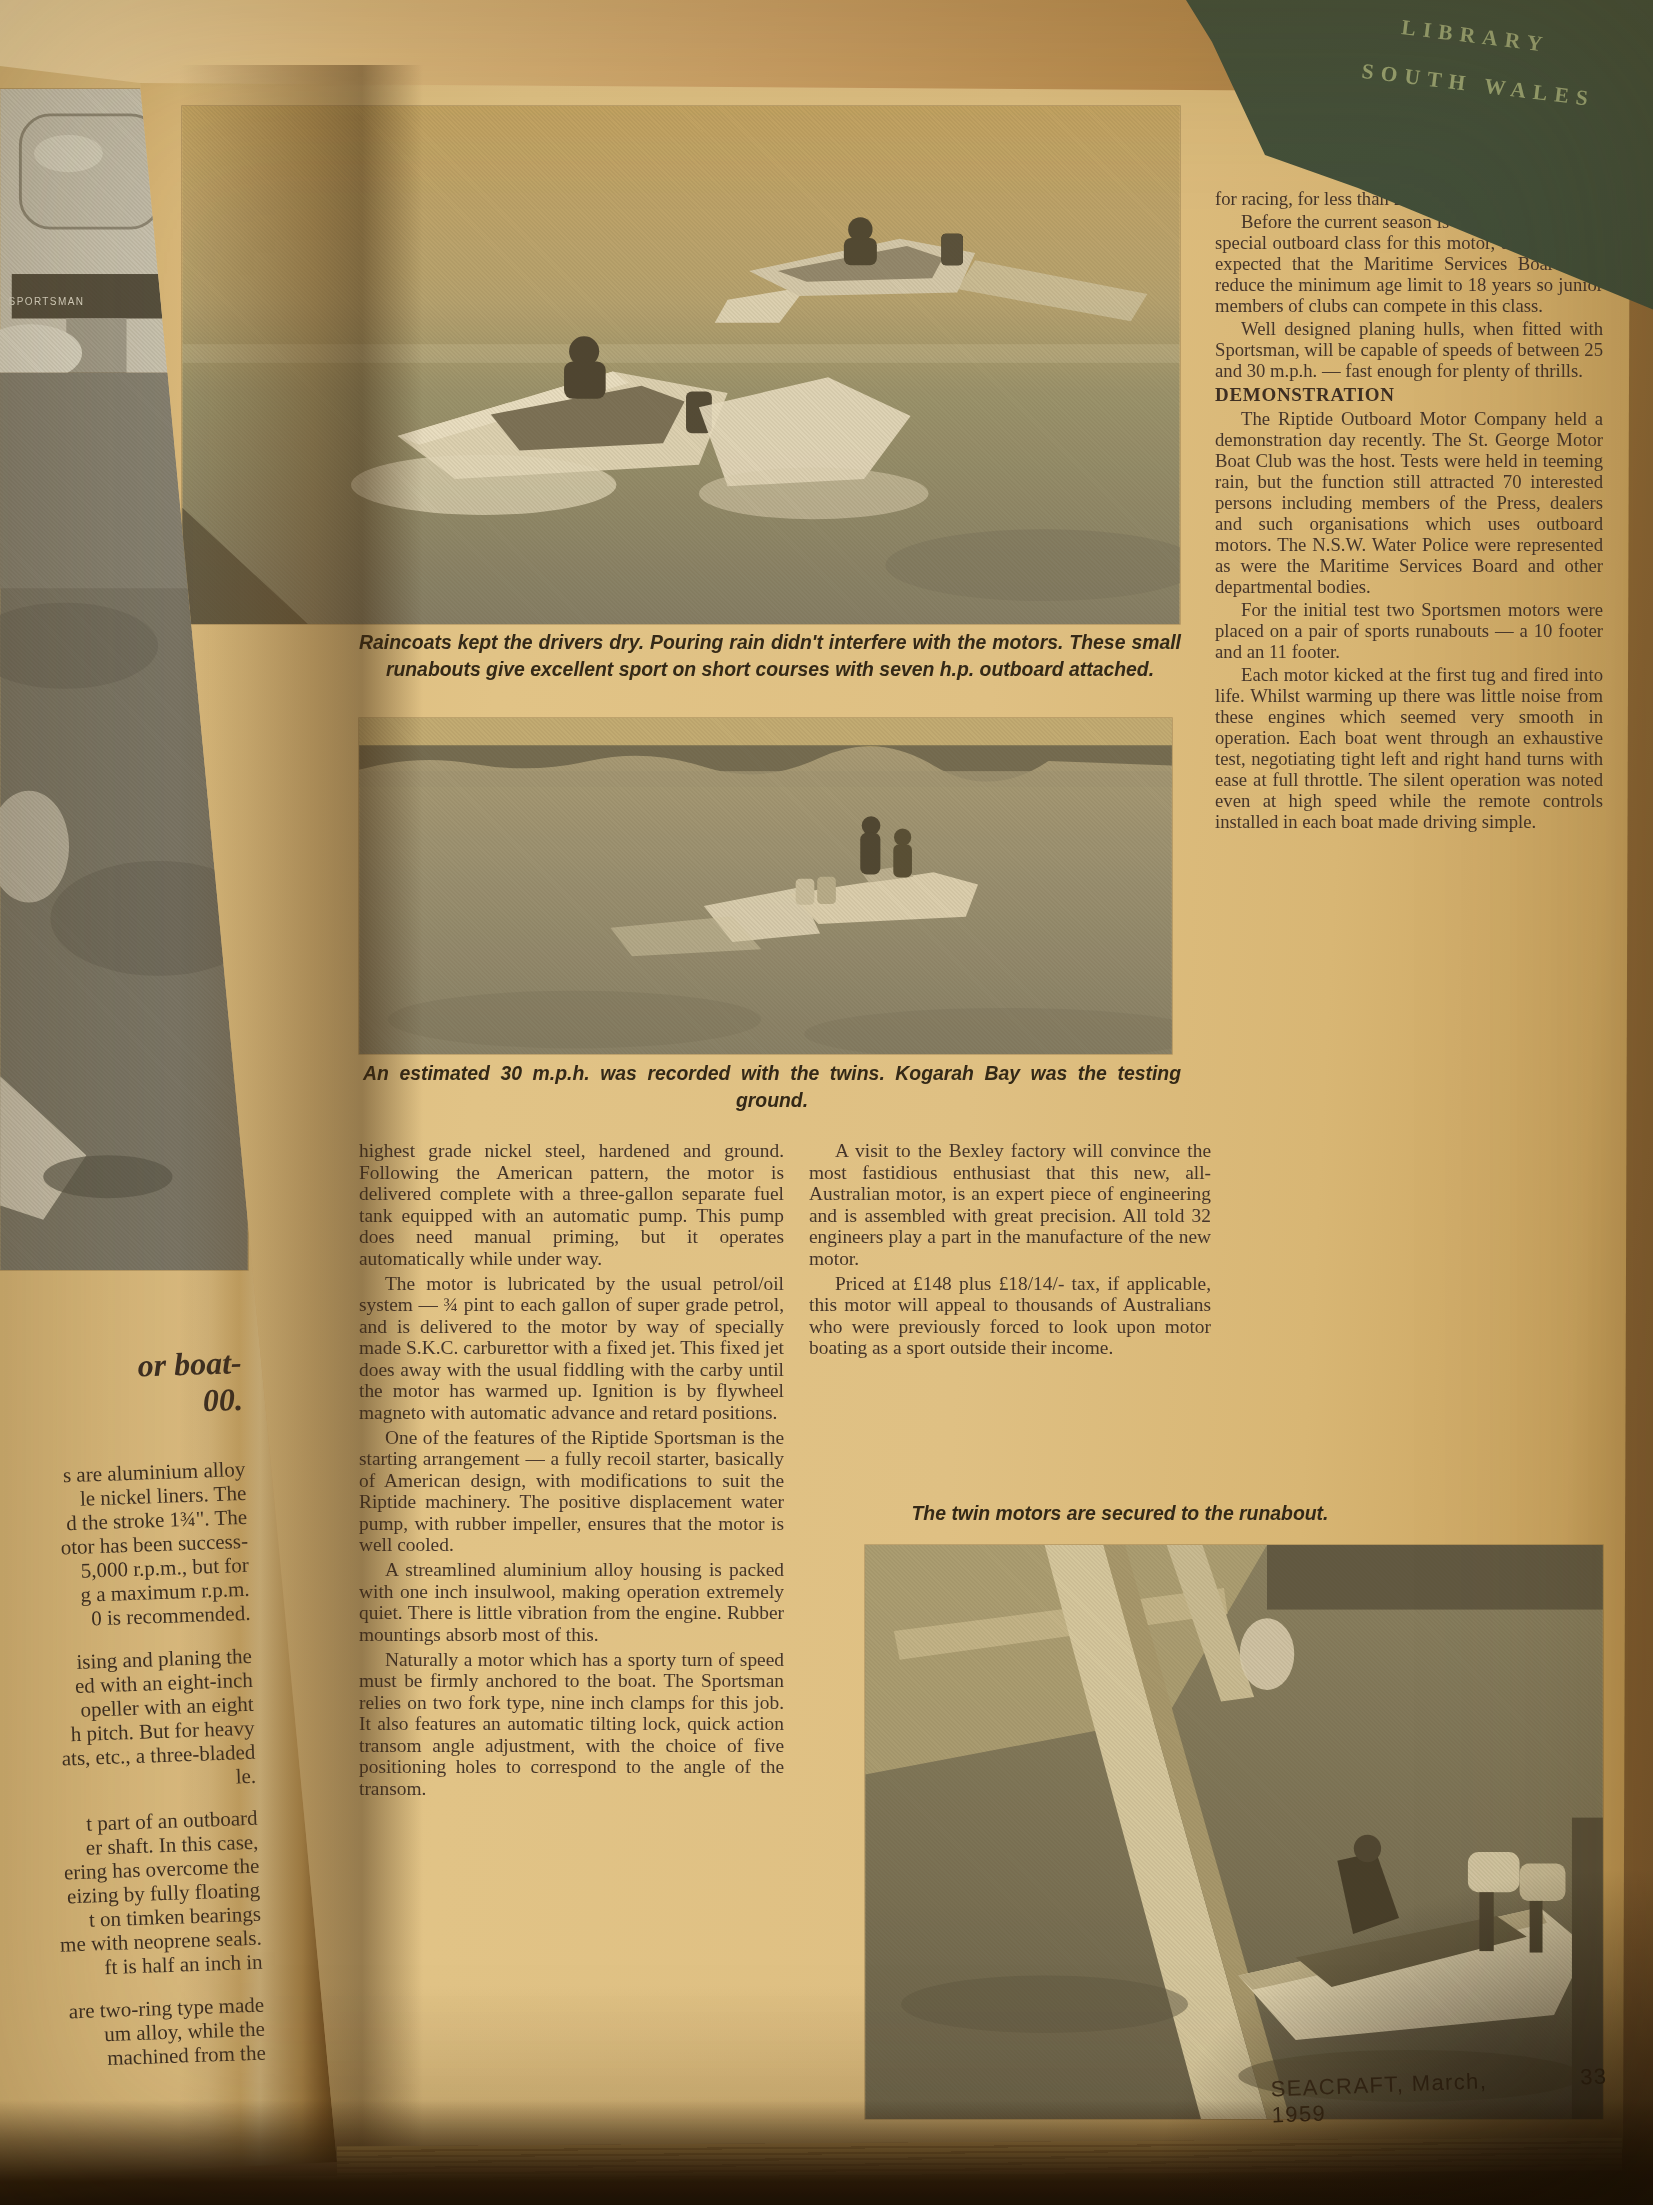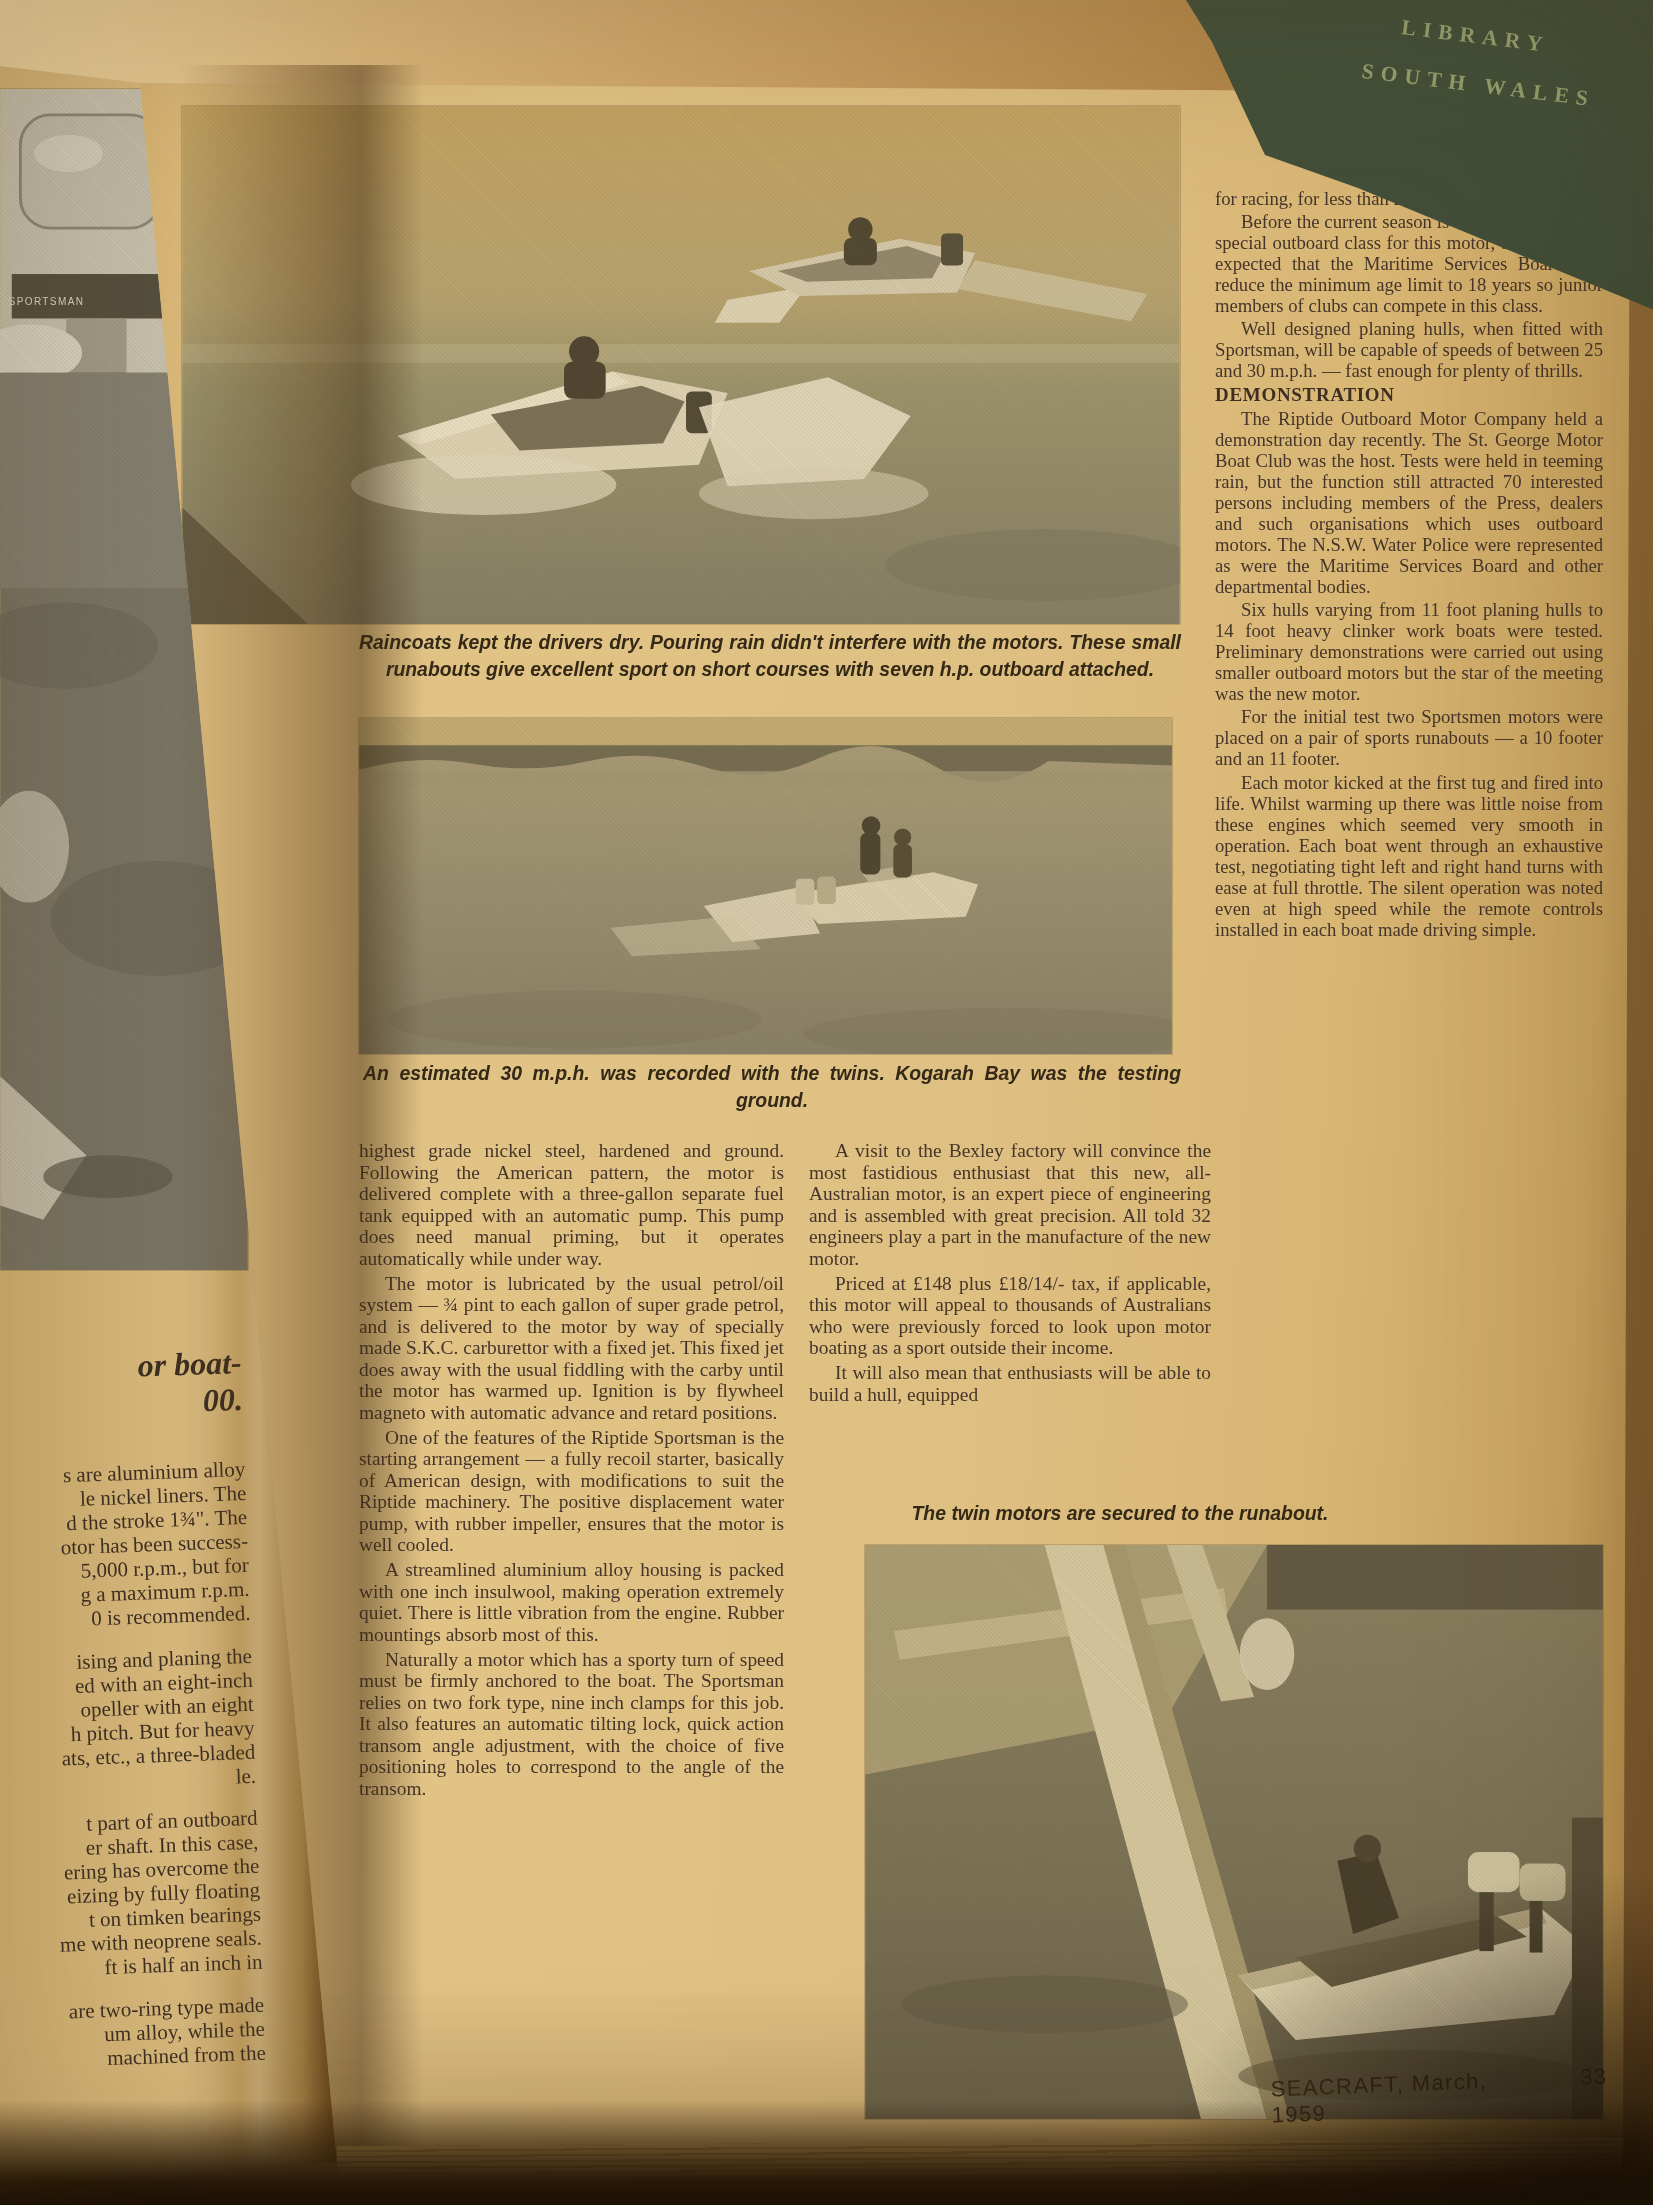--- a/index.html
+++ b/index.html
@@ -211,30 +211,28 @@
       <p>highest grade nickel steel, hardened and ground. Following the American pattern, the motor is delivered complete with a three-gallon separate fuel tank equipped with an automatic pump. This pump does need manual priming, but it operates automatically while under way.</p>
       <p class="ind">The motor is lubricated by the usual petrol/oil system — ¾ pint to each gallon of super grade petrol, and is delivered to the motor by way of specially made S.K.C. carburettor with a fixed jet. This fixed jet does away with the usual fiddling with the carby until the motor has warmed up. Ignition is by flywheel magneto with automatic advance and retard positions.</p>
       <p class="ind">One of the features of the Riptide Sportsman is the starting arrangement — a fully recoil starter, basically of American design, with modifications to suit the Riptide machinery. The positive displacement water pump, with rubber impeller, ensures that the motor is well cooled.</p>
       <p class="ind">A streamlined aluminium alloy housing is packed with one inch insulwool, making operation extremely quiet. There is little vibration from the engine. Rubber mountings absorb most of this.</p>
       <p class="ind">Naturally a motor which has a sporty turn of speed must be firmly anchored to the boat. The Sportsman relies on two fork type, nine inch clamps for this job. It also features an automatic tilting lock, quick action transom angle adjustment, with the choice of five positioning holes to correspond to the angle of the transom.</p>
     </div>
 
     <div class="bodycol" id="col2" style="left:809px;top:1140px;width:402px;">
       <p class="ind">A visit to the Bexley factory will convince the most fastidious enthusiast that this new, all-Australian motor, is an expert piece of engineering and is assembled with great precision. All told 32 engineers play a part in the manufacture of the new motor.</p>
       <p class="ind">Priced at £148 plus £18/14/- tax, if applicable, this motor will appeal to thousands of Australians who were previously forced to look upon motor boating as a sport outside their income.</p>
-      <p class="ind">It will also mean that enthusiasts will be able to build a hull, equipped</p>
     </div>
 
     <div class="bodycol" id="col3" style="left:1215px;top:188px;width:388px;">
       <p>for racing, for less than £300.</p>
       <p class="ind">Before the current season is over, there will be a special outboard class for this motor, and it is even expected that the Maritime Services Board will reduce the minimum age limit to 18 years so junior members of clubs can compete in this class.</p>
       <p class="ind">Well designed planing hulls, when fitted with Sportsman, will be capable of speeds of between 25 and 30 m.p.h. — fast enough for plenty of thrills.</p>
       <h3>DEMONSTRATION</h3>
       <p class="ind">The Riptide Outboard Motor Company held a demonstration day recently. The St. George Motor Boat Club was the host. Tests were held in teeming rain, but the function still attracted 70 interested persons including members of the Press, dealers and such organisations which uses outboard motors. The N.S.W. Water Police were represented as were the Maritime Services Board and other departmental bodies.</p>
-      <p class="ind">Six hulls varying from 11 foot planing hulls to 14 foot heavy clinker work boats were tested. Preliminary demonstrations were carried out using smaller outboard motors but the star of the meeting was the new motor.</p>
       <p class="ind">For the initial test two Sportsmen motors were placed on a pair of sports runabouts — a 10 footer and an 11 footer.</p>
       <p class="ind">Each motor kicked at the first tug and fired into life. Whilst warming up there was little noise from these engines which seemed very smooth in operation. Each boat went through an exhaustive test, negotiating tight left and right hand turns with ease at full throttle. The silent operation was noted even at high speed while the remote controls installed in each boat made driving simple.</p>
     </div>
 
     <div class="caption" style="left:847px;top:1500px;width:546px;text-align:left;text-align-last:center;">The twin motors are secured to the runabout.</div>
 
     <div class="photo" style="left:865px;top:1545px;width:738px;height:574px;">
       <svg width="738" height="574" viewBox="0 0 1028 800">
         <defs>
           <linearGradient id="g3" x1="0" y1="0" x2="0" y2="1">

